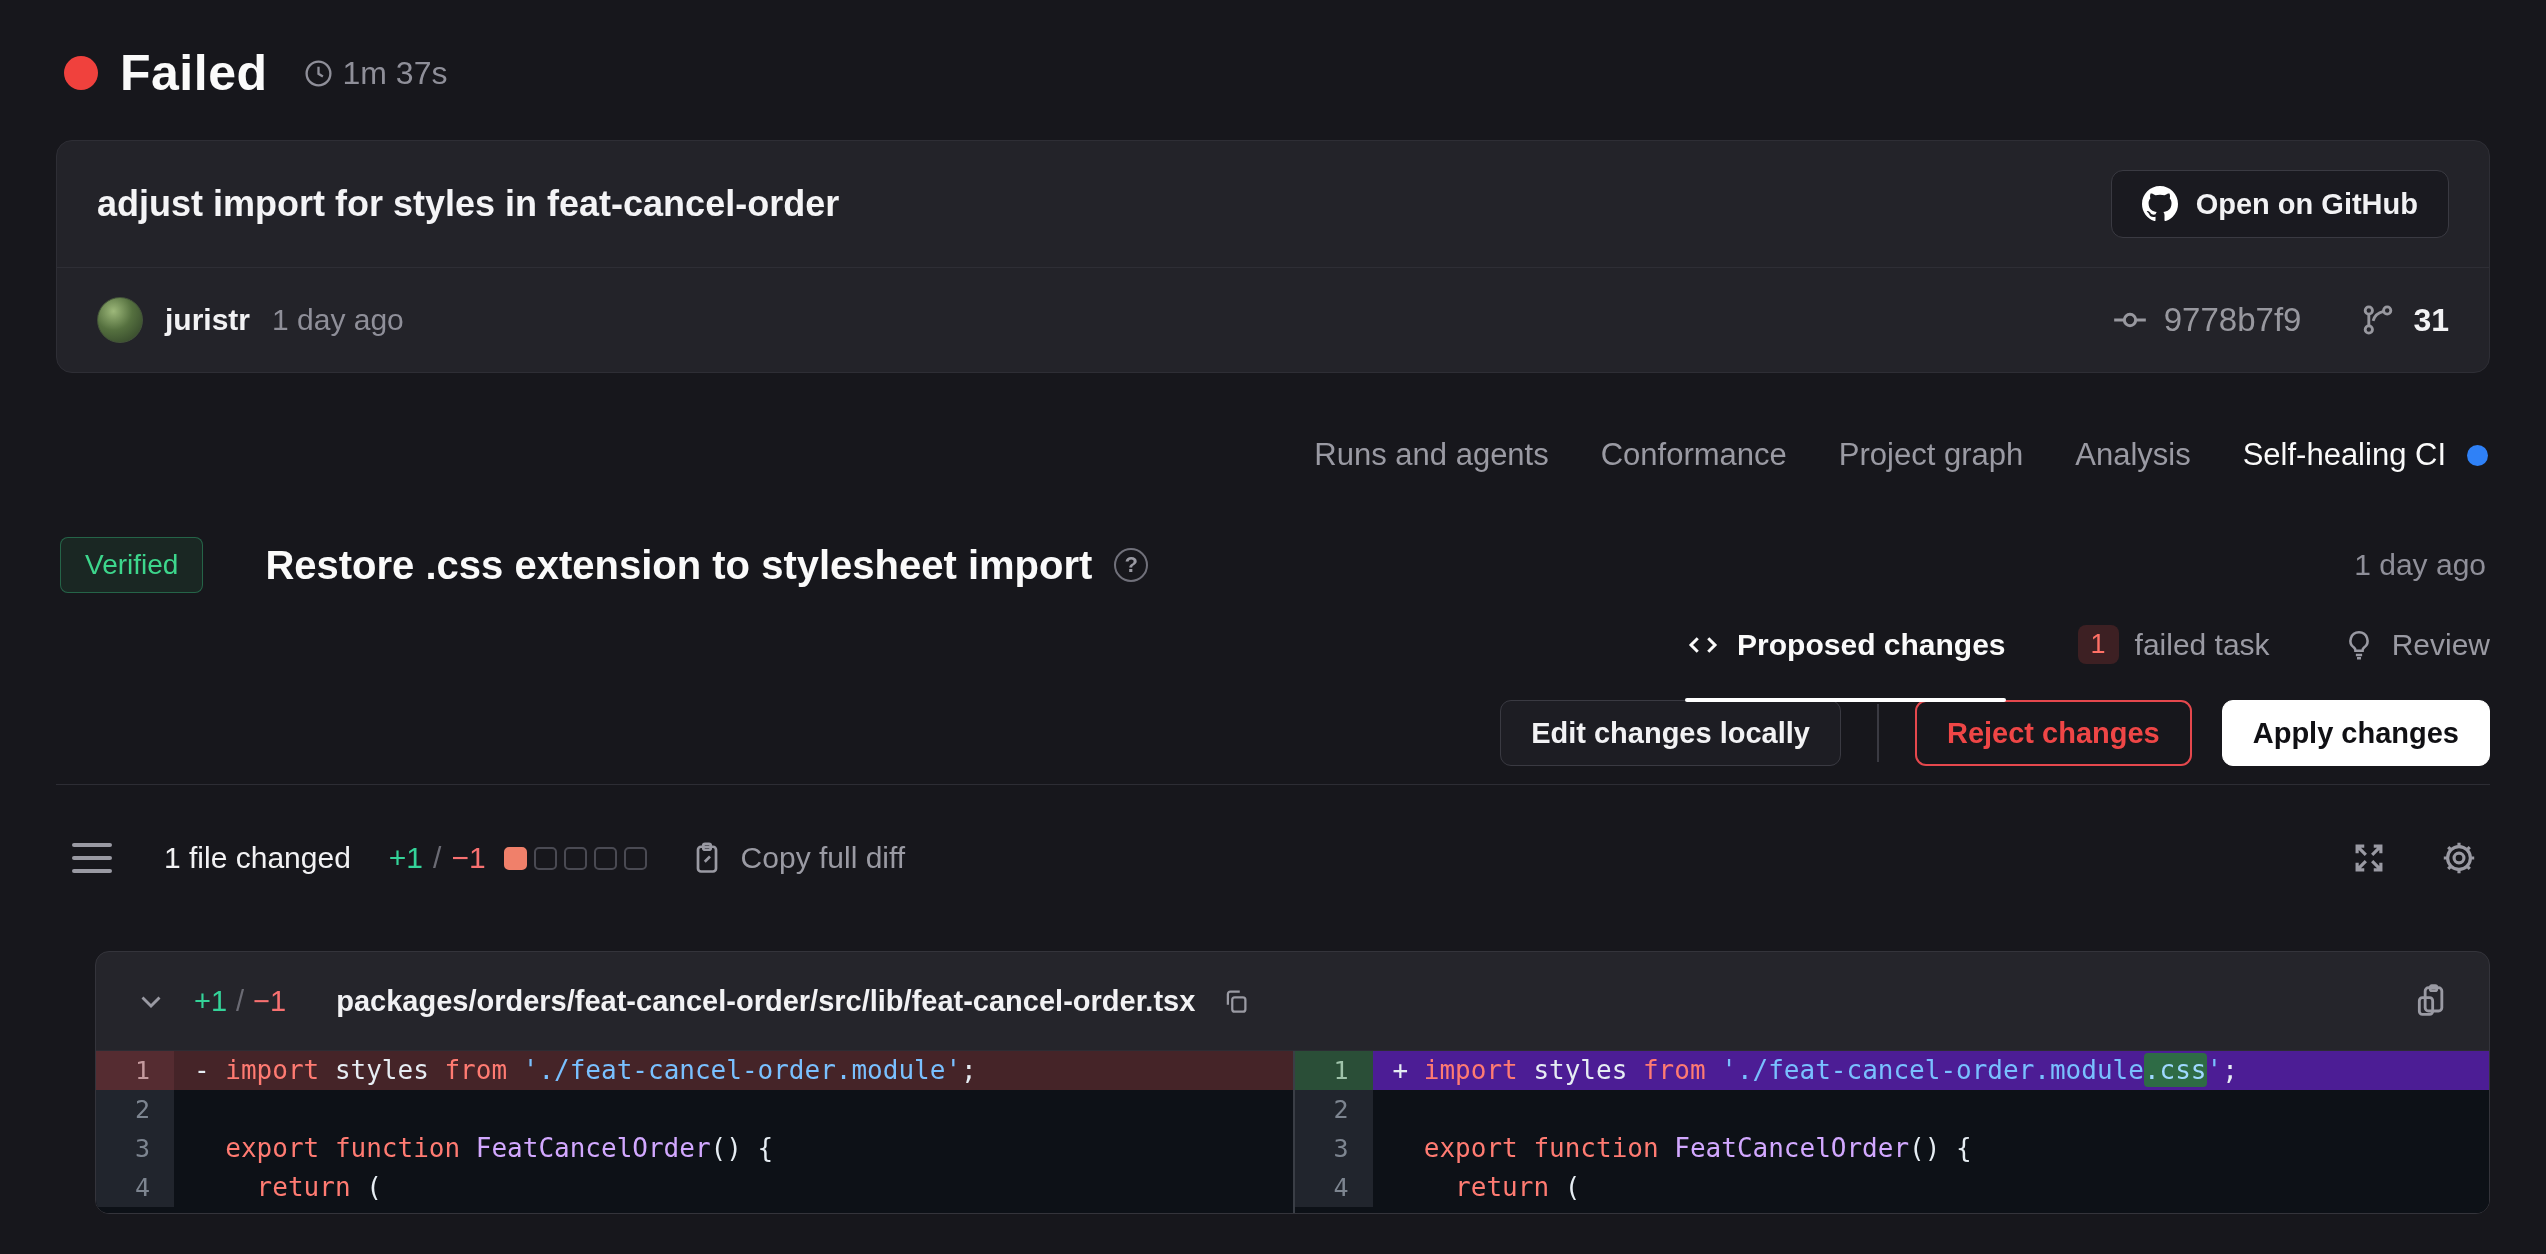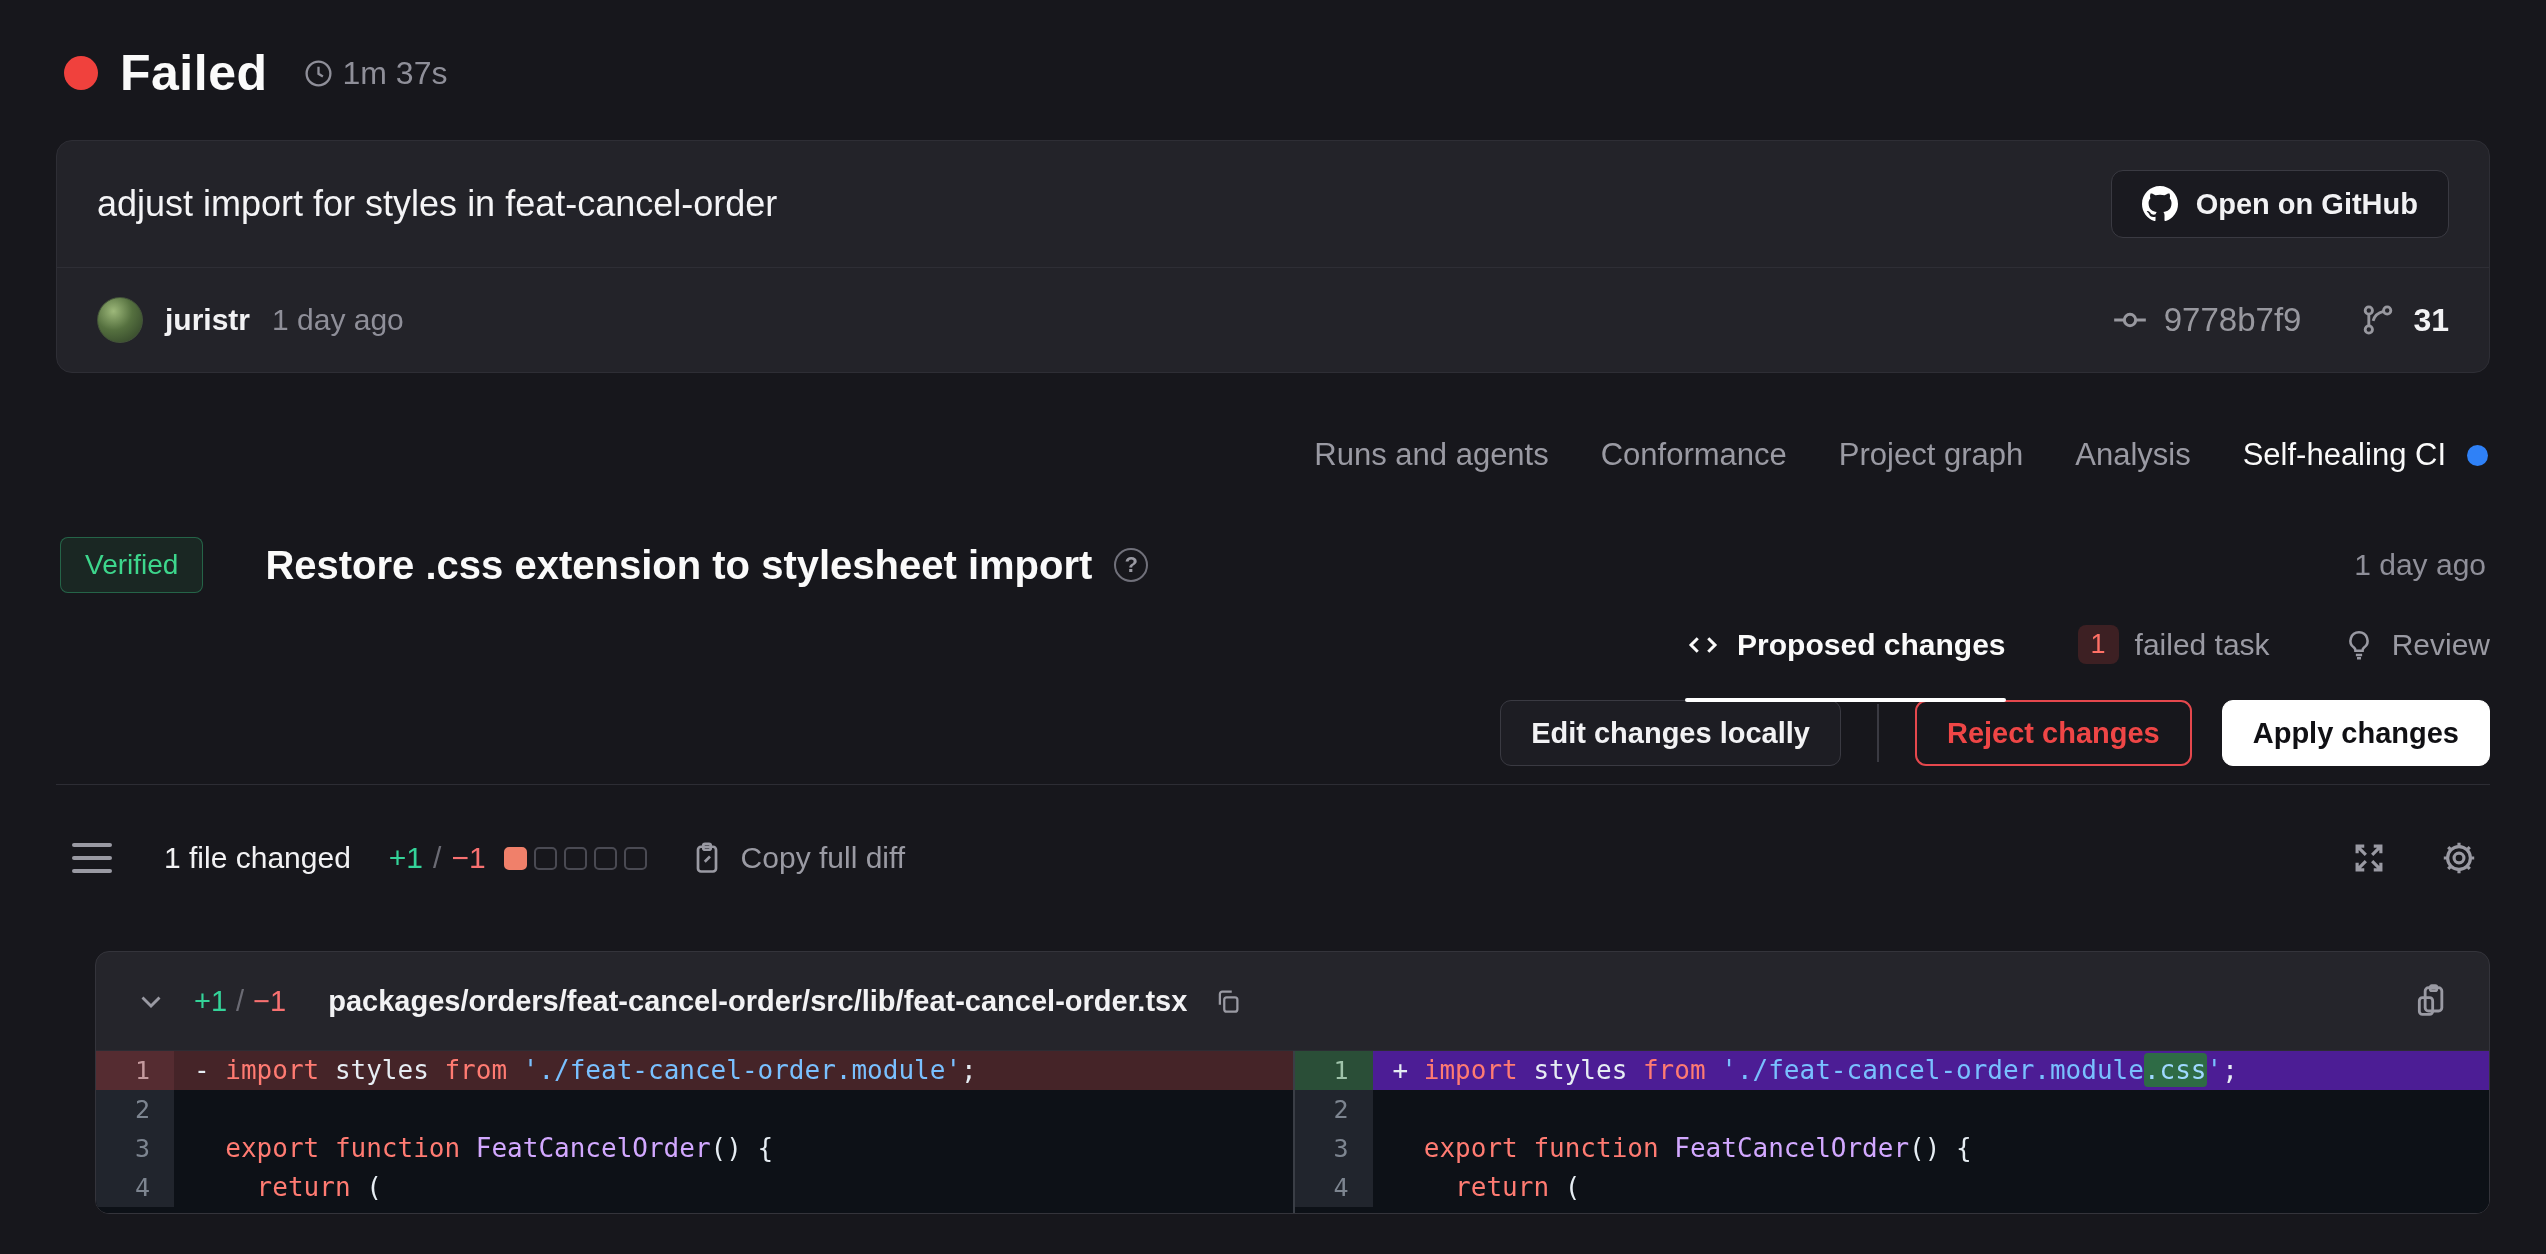--- a/index.html
+++ b/index.html
@@ -16,21 +16,21 @@
 
   
   .status-row { display:flex; align-items:center; margin:44px 64px 0; gap:22px; }
   .status-dot { width:34px; height:34px; border-radius:50%; background:#f0413d; }
   .status-label { font-size:50px; font-weight:700; letter-spacing:.5px; color:#fafafa; }
   .duration { display:flex; align-items:center; gap:8px; color:#8f8f99; font-size:32px; margin-left:14px; }
 
   
   .commit-card { margin:38px 56px 0; background:#232329; border:1px solid #2e2e35; border-radius:16px; }
   .commit-card .row1 { display:flex; align-items:center; justify-content:space-between; padding:0 40px; height:126px; }
-  .commit-title { font-size:36px; font-weight:400; color:#f4f4f6; }
+  .commit-title { font-size:36px; font-weight:700; color:#f4f4f6; }
   .gh-btn { display:flex; align-items:center; gap:18px; background:#1a1a20; border:1px solid #3a3a42; border-radius:12px; height:68px; padding:0 30px; color:#f2f2f4; font-size:29px; font-weight:600; cursor:pointer; }
   .commit-card .divider { height:1px; background:#2e2e35; }
   .commit-card .row2 { display:flex; align-items:center; padding:0 40px; height:104px; }
   .avatar { width:46px; height:46px; border-radius:50%; background:radial-gradient(circle at 35% 30%, #9db87a 0%, #55703f 45%, #2c3d25 100%); border:1px solid #44543a; }
   .author-name { font-size:30px; font-weight:700; color:#f2f2f4; margin-left:22px; }
   .author-time { font-size:30px; color:#8f8f99; margin-left:22px; }
   .row2 .spacer { flex:1; }
   .commit-hash { display:flex; align-items:center; gap:14px; color:#98989f; font-size:33px; }
   .branch-count { display:flex; align-items:center; gap:16px; margin-left:58px; color:#f2f2f4; font-size:32px; font-weight:700; }
   .branch-count .icon { color:#98989f; }
@@ -80,21 +80,21 @@
   .toolbar-right .icon { cursor:pointer; }
 
   
   .diff-card { margin:62px 56px 0 95px; background:#25252b; border:1px solid #34343b; border-radius:14px; overflow:hidden; }
   .diff-header { display:flex; align-items:center; height:98px; padding:0 38px; gap:26px; }
   .diff-header .chevron { color:#9a9aa3; cursor:pointer; }
   .file-delta { display:flex; align-items:center; gap:9px; font-size:29px; }
   .file-delta .add { color:#34d399; }
   .file-delta .slash { color:#6b6b74; }
   .file-delta .del { color:#f87171; }
-  .file-path { font-size:29px; font-weight:600; color:#f2f2f4; margin-left:16px; }
+  .file-path { font-size:29px; font-weight:600; color:#f2f2f4; margin-left:24px; }
   .copy-icon { color:#9a9aa3; cursor:pointer; }
   .diff-header .spacer { flex:1; }
 
   .diff-body { display:flex; background:#0d1117; border-top:1px solid #2c2c33; }
   .pane { width:50%; padding-bottom:6px; background:#0d1117; }
   .pane.right { border-left:2px solid #3a3e46; }
   .code-row { display:flex; height:39px; line-height:39px; font-family:"DejaVu Sans Mono", monospace; font-size:26px; white-space:pre; }
   .gutter { width:78px; flex:none; text-align:right; padding-right:24px; color:#7d8590; background:#21252d; font-size:25px; }
   .code { flex:1; padding-left:20px; color:#e6edf3; overflow:hidden; }
   .code-row.del .code { background:#452428; }

